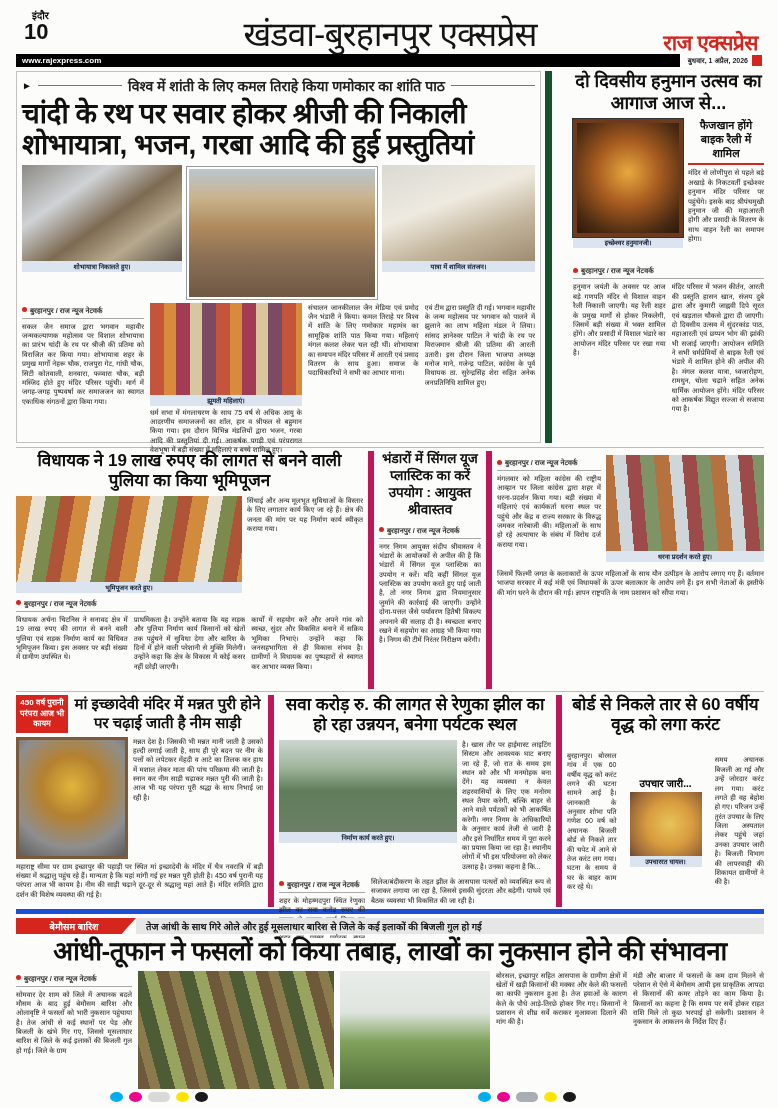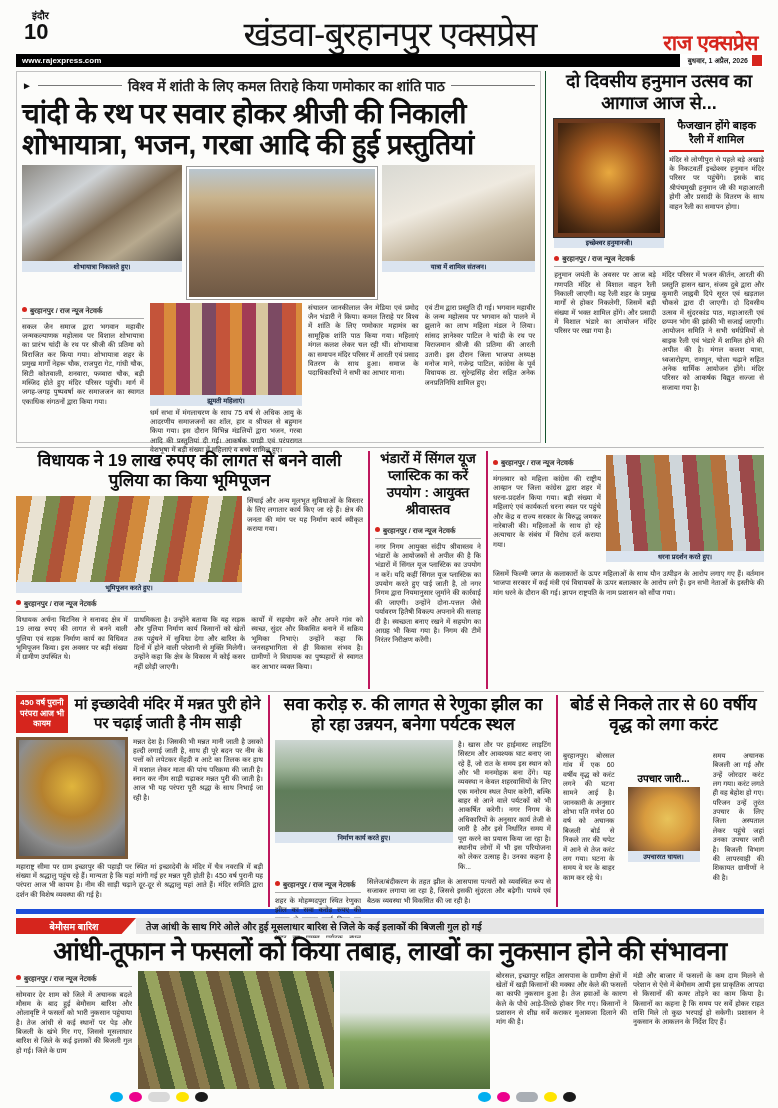--- a/index.html
+++ b/index.html
@@ -31,41 +31,41 @@
   .kicker-line { flex:1; border-top:1px solid #777; height:0; }
   .kicker-text { font-size:14px; font-weight:bold; color:#222; white-space:nowrap; }
   .arrow { font-size:10px; color:#111; }
   .body { font-size:7px; line-height:1.34; text-align:justify; color:#1d1d1d; overflow:hidden; }
   .byline { display:flex; align-items:center; gap:3px; font-size:7.2px; font-weight:bold; color:#333;
             border-bottom:1px solid #aaa; padding:2px 0 3px; margin-bottom:3px; }
   .dot { width:5px; height:5px; border-radius:50%; background:#d6251d; flex:0 0 auto; }
   .cap { background:#dbe4ef; font-size:6.6px; font-weight:bold; color:#15233a; text-align:center; padding:1px 2px; }
   .subhead-red { font-size:11px; font-weight:bold; color:#111; text-align:center; line-height:1.25;
                  border-bottom:2px solid #d6251d; padding-bottom:3px; }
-  .vsep { border-left:2px solid #be185d; }
+  .vsep { border-left:6px solid #be185d; }
 
   
   .ph { position:relative; overflow:hidden; background:#c9c2b4; }
   .ph-chariot   { background:linear-gradient(145deg,#8d8a84 0%,#cfd3d6 30%,#7d6a52 55%,#b7a98e 75%,#5d554a 100%); }
   .ph-street    { background:linear-gradient(180deg,#b9c6cf 0%,#c9b48e 22%,#b08a5e 45%,#8a6f54 70%,#6e5844 100%); border:2px solid #fff; box-shadow:0 0 0 1px #999; }
   .ph-saints    { background:linear-gradient(160deg,#d9d9d3 0%,#efeae0 40%,#c2b49b 70%,#9e8c72 100%); }
   .ph-women     { background:repeating-linear-gradient(90deg,#c4543a 0 14px,#d98b3c 14px 26px,#a23c55 26px 40px,#d8c79e 40px 52px,#7c4a63 52px 66px); }
   .ph-hanuman   { background:radial-gradient(circle at 50% 45%,#e8a93f 0%,#a85c20 40%,#4a2a12 80%,#2c180a 100%); border:4px solid #6e3a1e; box-shadow:0 0 0 1px #333; }
   .ph-bhumi     { background:repeating-linear-gradient(100deg,#d28a3c 0 16px,#e9e2d2 16px 30px,#7c8a4e 30px 44px,#b05438 44px 58px); }
   .ph-dharna    { background:repeating-linear-gradient(85deg,#b5723e 0 15px,#cfd6da 15px 28px,#9c4a4a 28px 42px,#7f9466 42px 56px); }
   .ph-devi      { background:radial-gradient(circle at 50% 40%,#e0b53c 0%,#b5812f 35%,#8e8e8e 70%,#5c5c5c 100%); border:3px solid #7a5a3a; }
   .ph-lake      { background:linear-gradient(180deg,#cdd6d2 0%,#9fb59a 30%,#5f7d5a 55%,#6d7f66 100%); }
   .ph-injured   { background:radial-gradient(circle at 55% 50%,#e8c35a 0%,#d89b3e 45%,#9c6a3a 80%,#6b4a2c 100%); }
   .ph-crops     { background:repeating-linear-gradient(75deg,#6e5a3a 0 12px,#8a7a4c 12px 22px,#4d5c34 22px 36px,#97a35e 36px 48px); }
   .ph-banana    { background:linear-gradient(180deg,#e9ecea 0%,#dfe5de 35%,#7fa25a 60%,#53703c 100%); }
 
   
   .band1 { display:flex; margin-top:4px; height:372px; }
   .lead-box { width:528px; border:1px solid #c2c2c2; padding:2px 5px 4px; }
-  .rail { width:220px; margin-left:4px; padding-left:8px; border-left:1px solid #14532d; }
+  .rail { width:220px; margin-left:4px; padding-left:21px; border-left:7px solid #14532d; }
 
   .band2 { display:flex; height:242px; border-top:1px solid #bbb; padding-top:3px; margin-top:4px; }
   .band3 { display:flex; height:216px; border-top:1px solid #bbb; padding-top:3px; margin-top:2px; }
   .band4 { border-top:5px solid #1d4ed8; margin-top:2px; padding-top:3px; }
 
   .stripbar { display:flex; align-items:stretch; height:16px; margin:1px 0 3px; }
   .striptag { background:#d6251d; color:#fff; font-size:9.5px; font-weight:bold; display:flex; align-items:center;
               padding:0 16px 0 12px; clip-path:polygon(0 0,100% 0,88% 100%,0 100%); min-width:120px; justify-content:center; }
   .striptext { background:#e6e6e6; flex:1; display:flex; align-items:center; padding-left:10px;
                font-size:9.5px; font-weight:bold; color:#1a1a1a; }

